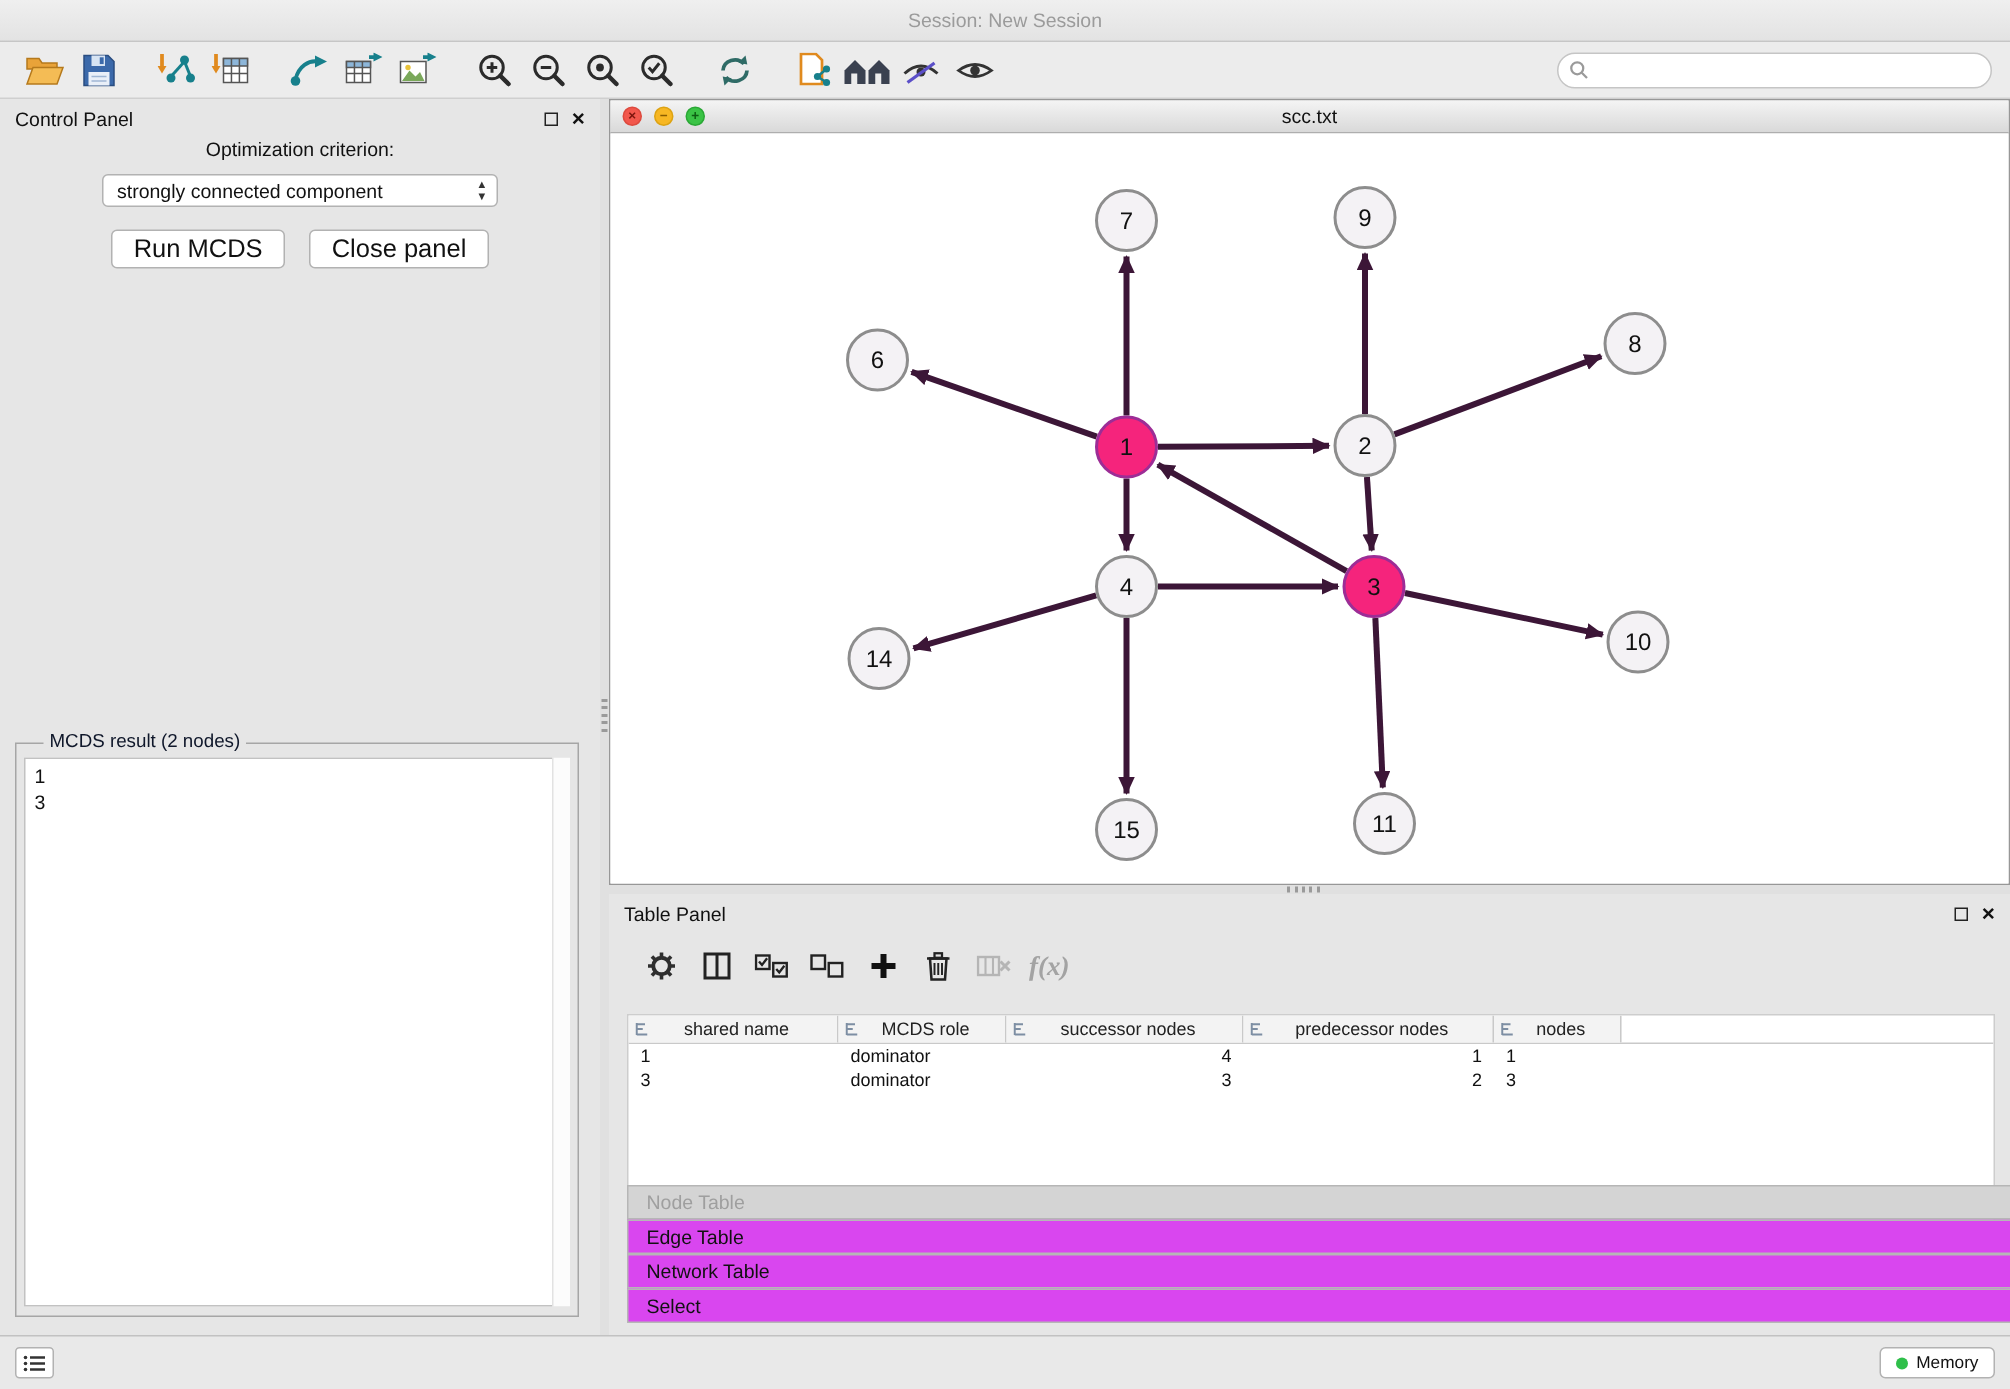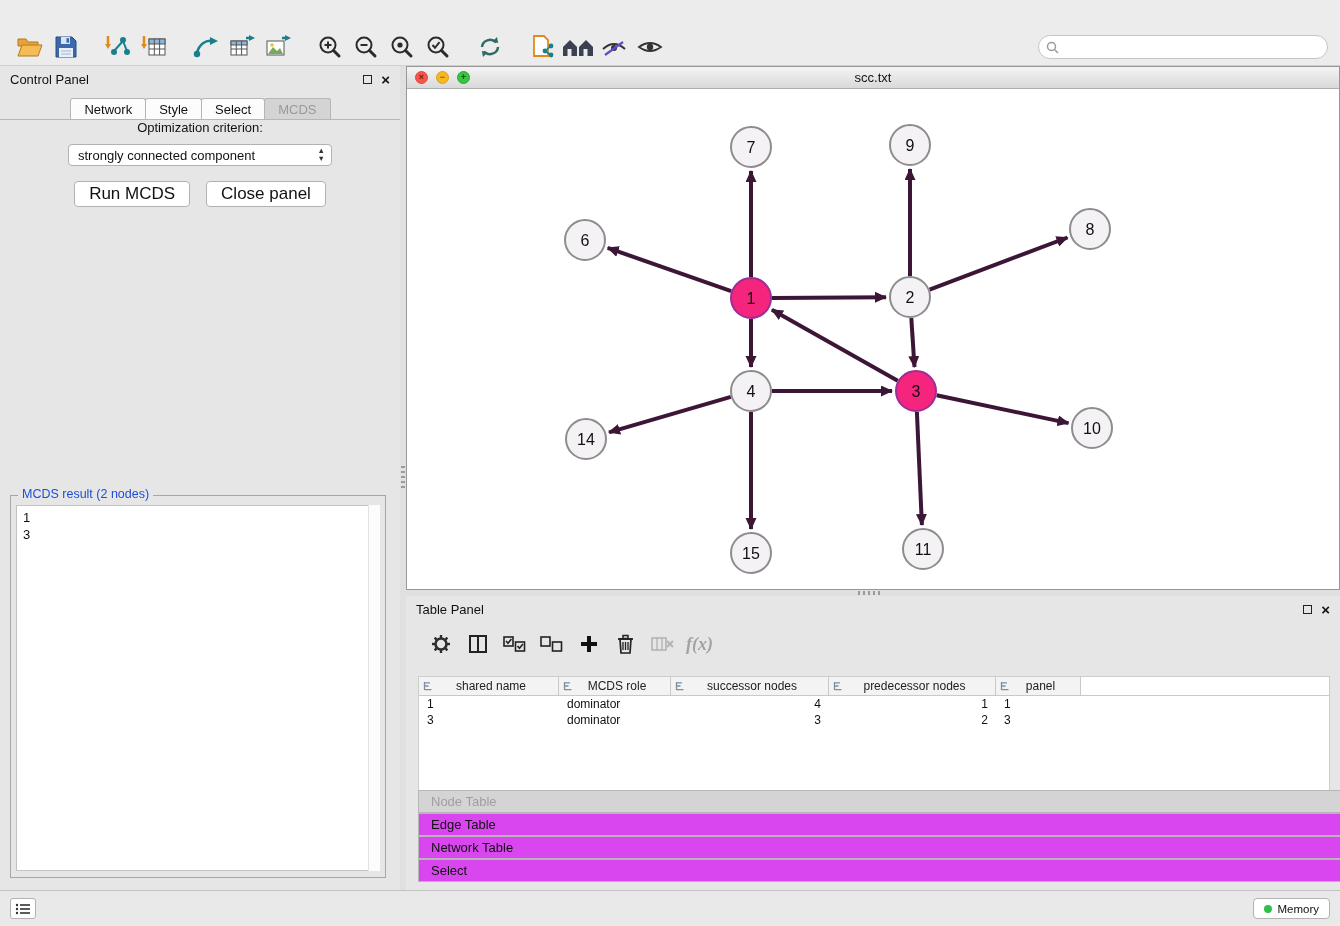--- a/index.html
+++ b/index.html
@@ -36,21 +36,21 @@
   .cp-opt-label { text-align:center; font-size:13px; color:#111; }
   .cp-select { position:relative; margin:9px auto 0; width:264px; height:22px; background:#fff;
     border:1px solid #b2b2b2; border-radius:4px; font-size:13px; display:flex; align-items:center;
     padding:0 22px 0 9px; color:#111; }
   .cp-select .arrows { position:absolute; right:6px; top:2px; display:flex; flex-direction:column;
     font-size:7.5px; line-height:8px; color:#333; }
   .cp-buttons { display:flex; justify-content:center; gap:16px; margin-top:15px; }
   .mac-btn { background:#fff; border:1px solid #b2b2b2; border-radius:4px; font-size:17px;
     padding:2px 14px; color:#111; }
   .result-box { position:absolute; left:10px; top:429px; width:376px; height:383px; border:1px solid #a6a6a6; }
-  .result-legend { position:absolute; top:-9px; left:7px; background:#e6e6e6; padding:0 4px; font-size:12.5px; color:#1d4ed8; }
+  .result-legend { position:absolute; top:-9px; left:18px; background:#e6e6e6; padding:0 4px; font-size:12.5px; color:#0f172a; }
   .result-list { position:absolute; left:5px; top:9px; right:5px; bottom:6px; background:#fff;
     border:1px solid #c2c2c2; font-size:13px; padding:3px 6px; overflow:hidden; }
   .result-scrollbar { position:absolute; right:5px; top:9px; bottom:6px; width:12px; border-left:1px solid #e2e2e2; background:#fcfcfc; }
   .result-item { line-height:17px; color:#111; }
 
   
   .v-splitter { position:absolute; left:400px; top:66px; width:6px; height:824px; background:#e0e0e0; }
   .v-grip { position:absolute; left:1px; top:400px; width:4px; height:22px;
     background:repeating-linear-gradient(#9a9a9a 0 2px, transparent 2px 5px); }
   .h-splitter { position:absolute; left:406px; top:590px; width:934px; height:6px; background:#e0e0e0; }
@@ -98,20 +98,23 @@
     display:flex; align-items:center; justify-content:center; }
   .memory-btn { margin-left:auto; height:21px; background:#fff; border:1px solid #b2b2b2; border-radius:4px;
     display:flex; align-items:center; gap:5px; padding:0 10px; font-size:11.5px; color:#111; }
   .mem-dot { width:8px; height:8px; border-radius:50%; background:#2fbf4a; }
 </style>
 </head>
 <body>
 
 <div class="app">
 
+  <div class="titlebar">
+    <span>Session: New Session</span>
+  </div>
 
   <div class="toolbar">
     <div class="tb-btn">
       <svg width="26" height="22" viewBox="0 0 26 22">
         <path d="M1 3 h8 l2 3 h10 v4 H1 z" fill="#e9a339" stroke="#b5791c"></path>
         <path d="M5 9 h20 l-4 11 H1 z" fill="#f4bc55" stroke="#b5791c"></path>
       </svg>
     </div>
     <div class="tb-btn">
       <svg width="22" height="22" viewBox="0 0 22 22">
@@ -257,26 +260,20 @@
   </div>
 
   <div class="control-panel">
     <div class="panel-header">
       <span>Control Panel</span>
       <span class="panel-ctrls">
         <span class="float-icon"></span>
         <span class="close-x">×</span>
       </span>
     </div>
-    <div class="cp-tabs" id="cp-tabs">
-        <div class="cp-tab">Network</div>
-        <div class="cp-tab">Style</div>
-        <div class="cp-tab">Select</div>
-        <div class="cp-tab active">MCDS</div>
-      </div>
     <div class="cp-opt-label">Optimization criterion:</div>
     <div class="cp-select">
       <span>strongly connected component</span>
       <span class="arrows">
           <span>▲</span>
           <span>▼</span>
         </span>
     </div>
     <div class="cp-buttons">
       <button class="mac-btn">Run MCDS</button>
@@ -477,21 +474,21 @@
           <div class="tp-hcell col3">
             <svg width="11" height="10" viewBox="0 0 11 10">
               <path d="M1.5 1 V9 M1.5 1.8 H7 M1.5 5 H5.5 M1.5 8.6 H8.5" stroke="#7d8ea3" stroke-width="1.3" fill="none"></path>
             </svg>
             <span class="hlabel">predecessor nodes</span>
           </div>
           <div class="tp-hcell col4">
             <svg width="11" height="10" viewBox="0 0 11 10">
               <path d="M1.5 1 V9 M1.5 1.8 H7 M1.5 5 H5.5 M1.5 8.6 H8.5" stroke="#7d8ea3" stroke-width="1.3" fill="none"></path>
             </svg>
-            <span class="hlabel">panel</span>
+            <span class="hlabel">nodes</span>
           </div>
         </div>
       <div id="tp-body">
           <div class="tp-row">
             <div class="tp-cell col0 al-left">1</div>
             <div class="tp-cell col1 al-left">dominator</div>
             <div class="tp-cell col2 al-right">4</div>
             <div class="tp-cell col3 al-right">1</div>
             <div class="tp-cell col4 al-left">1</div>
           </div>

